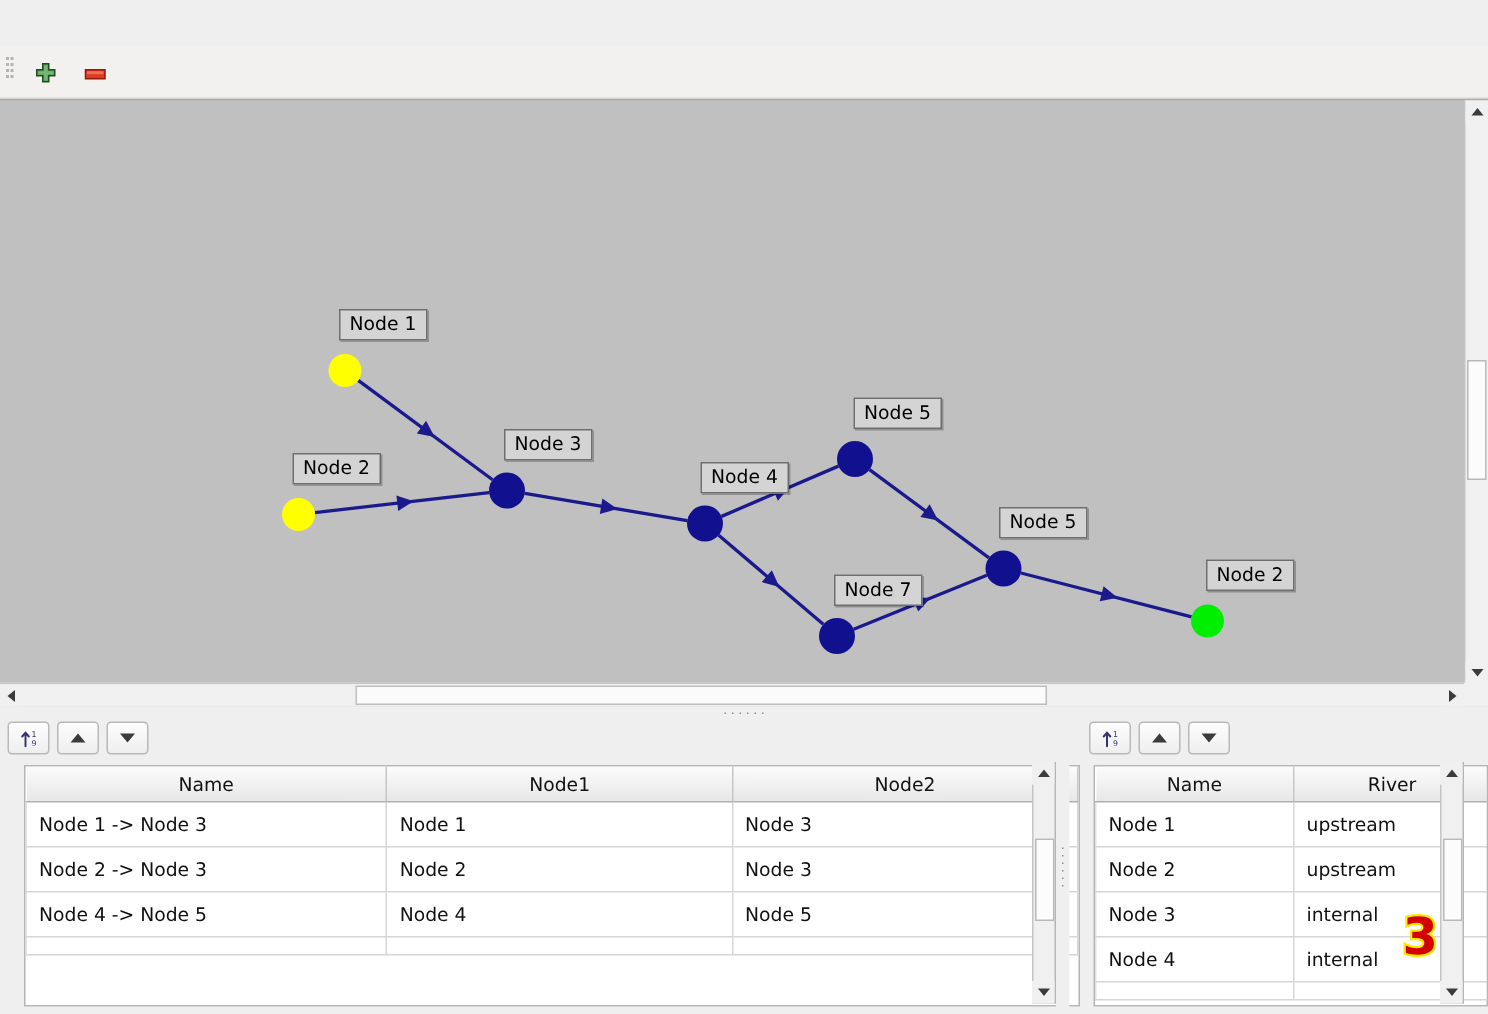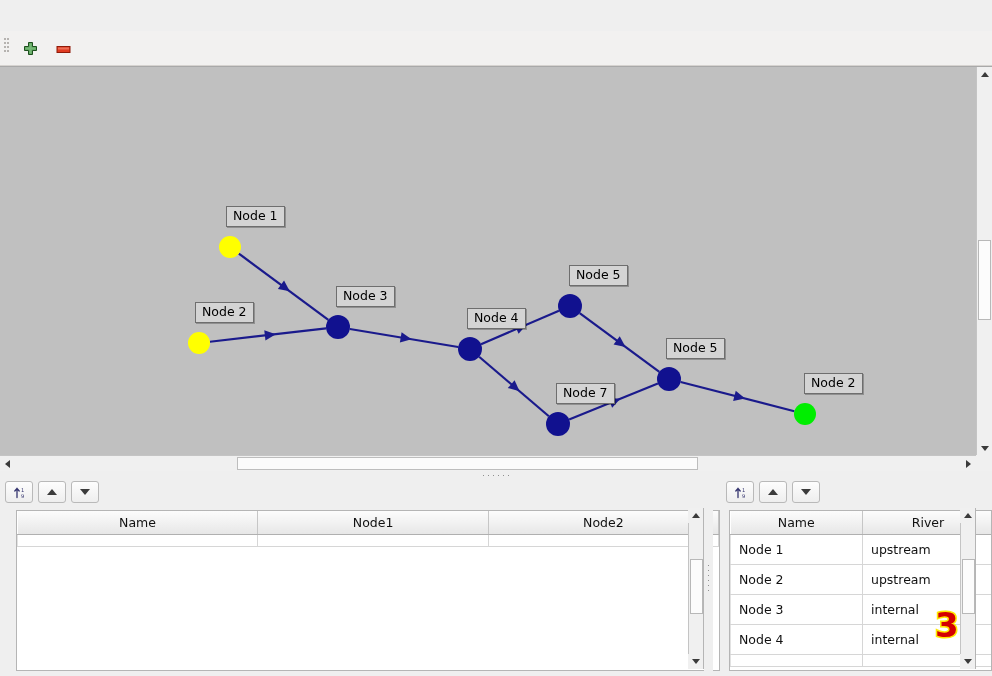--- a/index.html
+++ b/index.html
@@ -327,20 +327,35 @@
           </colgroup>
         <thead>
             <tr>
               <th>Name</th>
               <th>Node1</th>
               <th>Node2</th>
             </tr>
           </thead>
         <tbody>
             <tr>
+              <td>Node 1 -&gt; Node 3</td>
+              <td>Node 1</td>
+              <td>Node 3</td>
+            </tr>
+            <tr>
+              <td>Node 2 -&gt; Node 3</td>
+              <td>Node 2</td>
+              <td>Node 3</td>
+            </tr>
+            <tr>
+              <td>Node 4 -&gt; Node 5</td>
+              <td>Node 4</td>
+              <td>Node 5</td>
+            </tr>
+            <tr>
               <td style="height: 12px;"></td>
               <td style="height: 12px;"></td>
               <td style="height: 12px;"></td>
             </tr>
           </tbody>
       </table>
     </div>
 
     <div class="pane-sb-v">
       <div class="sb-btn" style="left:-1px; top:-1px;">

